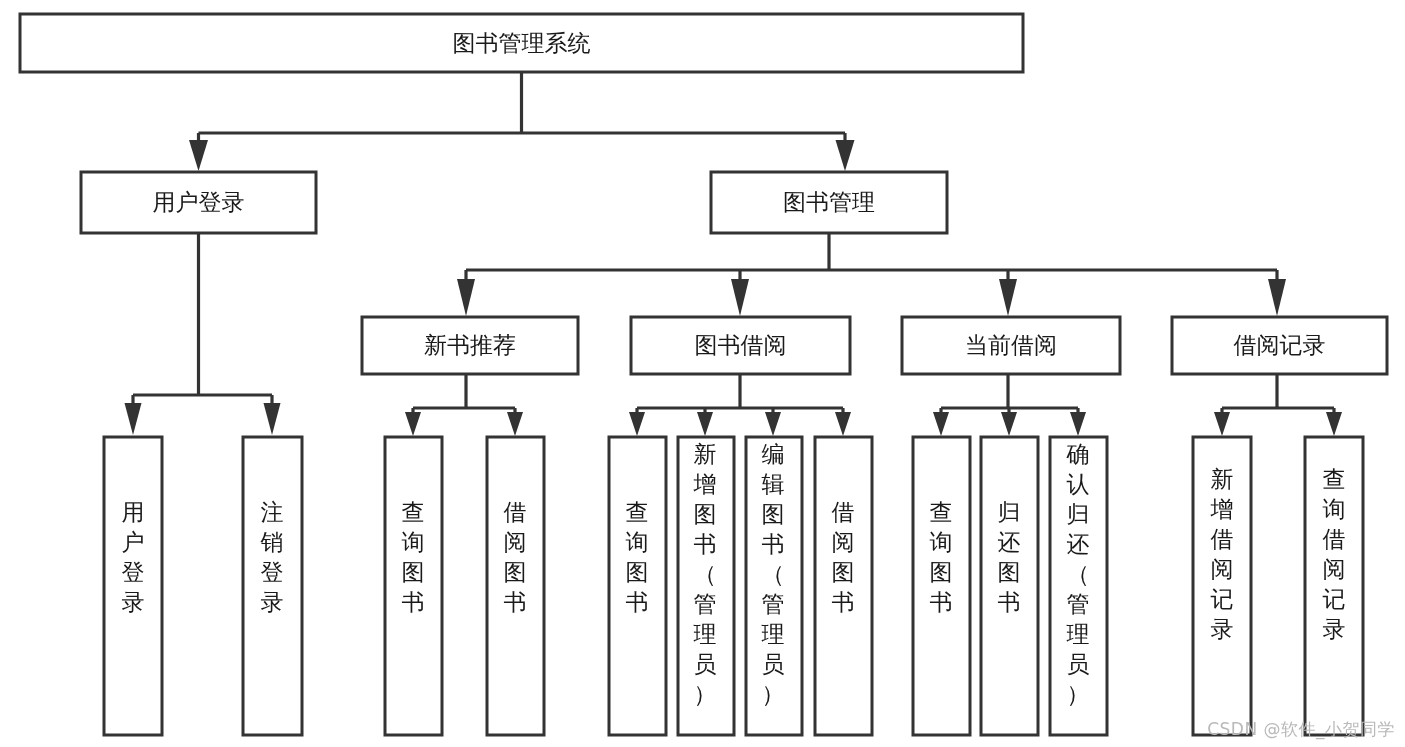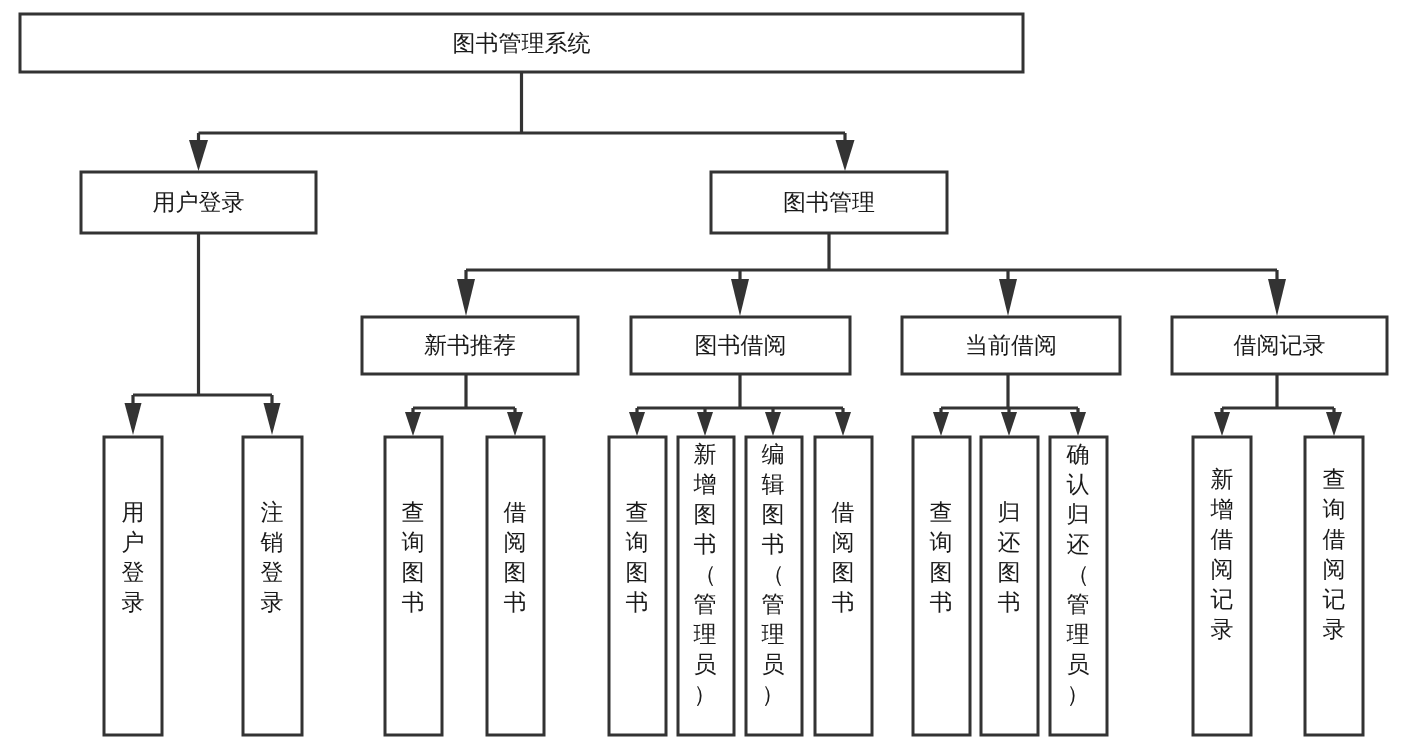--- a/index.html
+++ b/index.html
@@ -236,13 +236,14 @@
       </g>
 
       <g>
         <rect class="node-box" x="1305" y="437" width="58" height="298"></rect>
         <text class="node-label-v" x="1334" y="487"><tspan x="1334" dy="0">查</tspan><tspan x="1334" dy="30">询</tspan><tspan x="1334" dy="30">借</tspan><tspan x="1334" dy="30">阅</tspan><tspan x="1334" dy="30">记</tspan><tspan x="1334" dy="30">录</tspan></text>
       </g>
 
     </g>
   </svg>
 
+  <div class="watermark">CSDN @软件_小贺同学</div>
 </div>
 
 </body></html>

